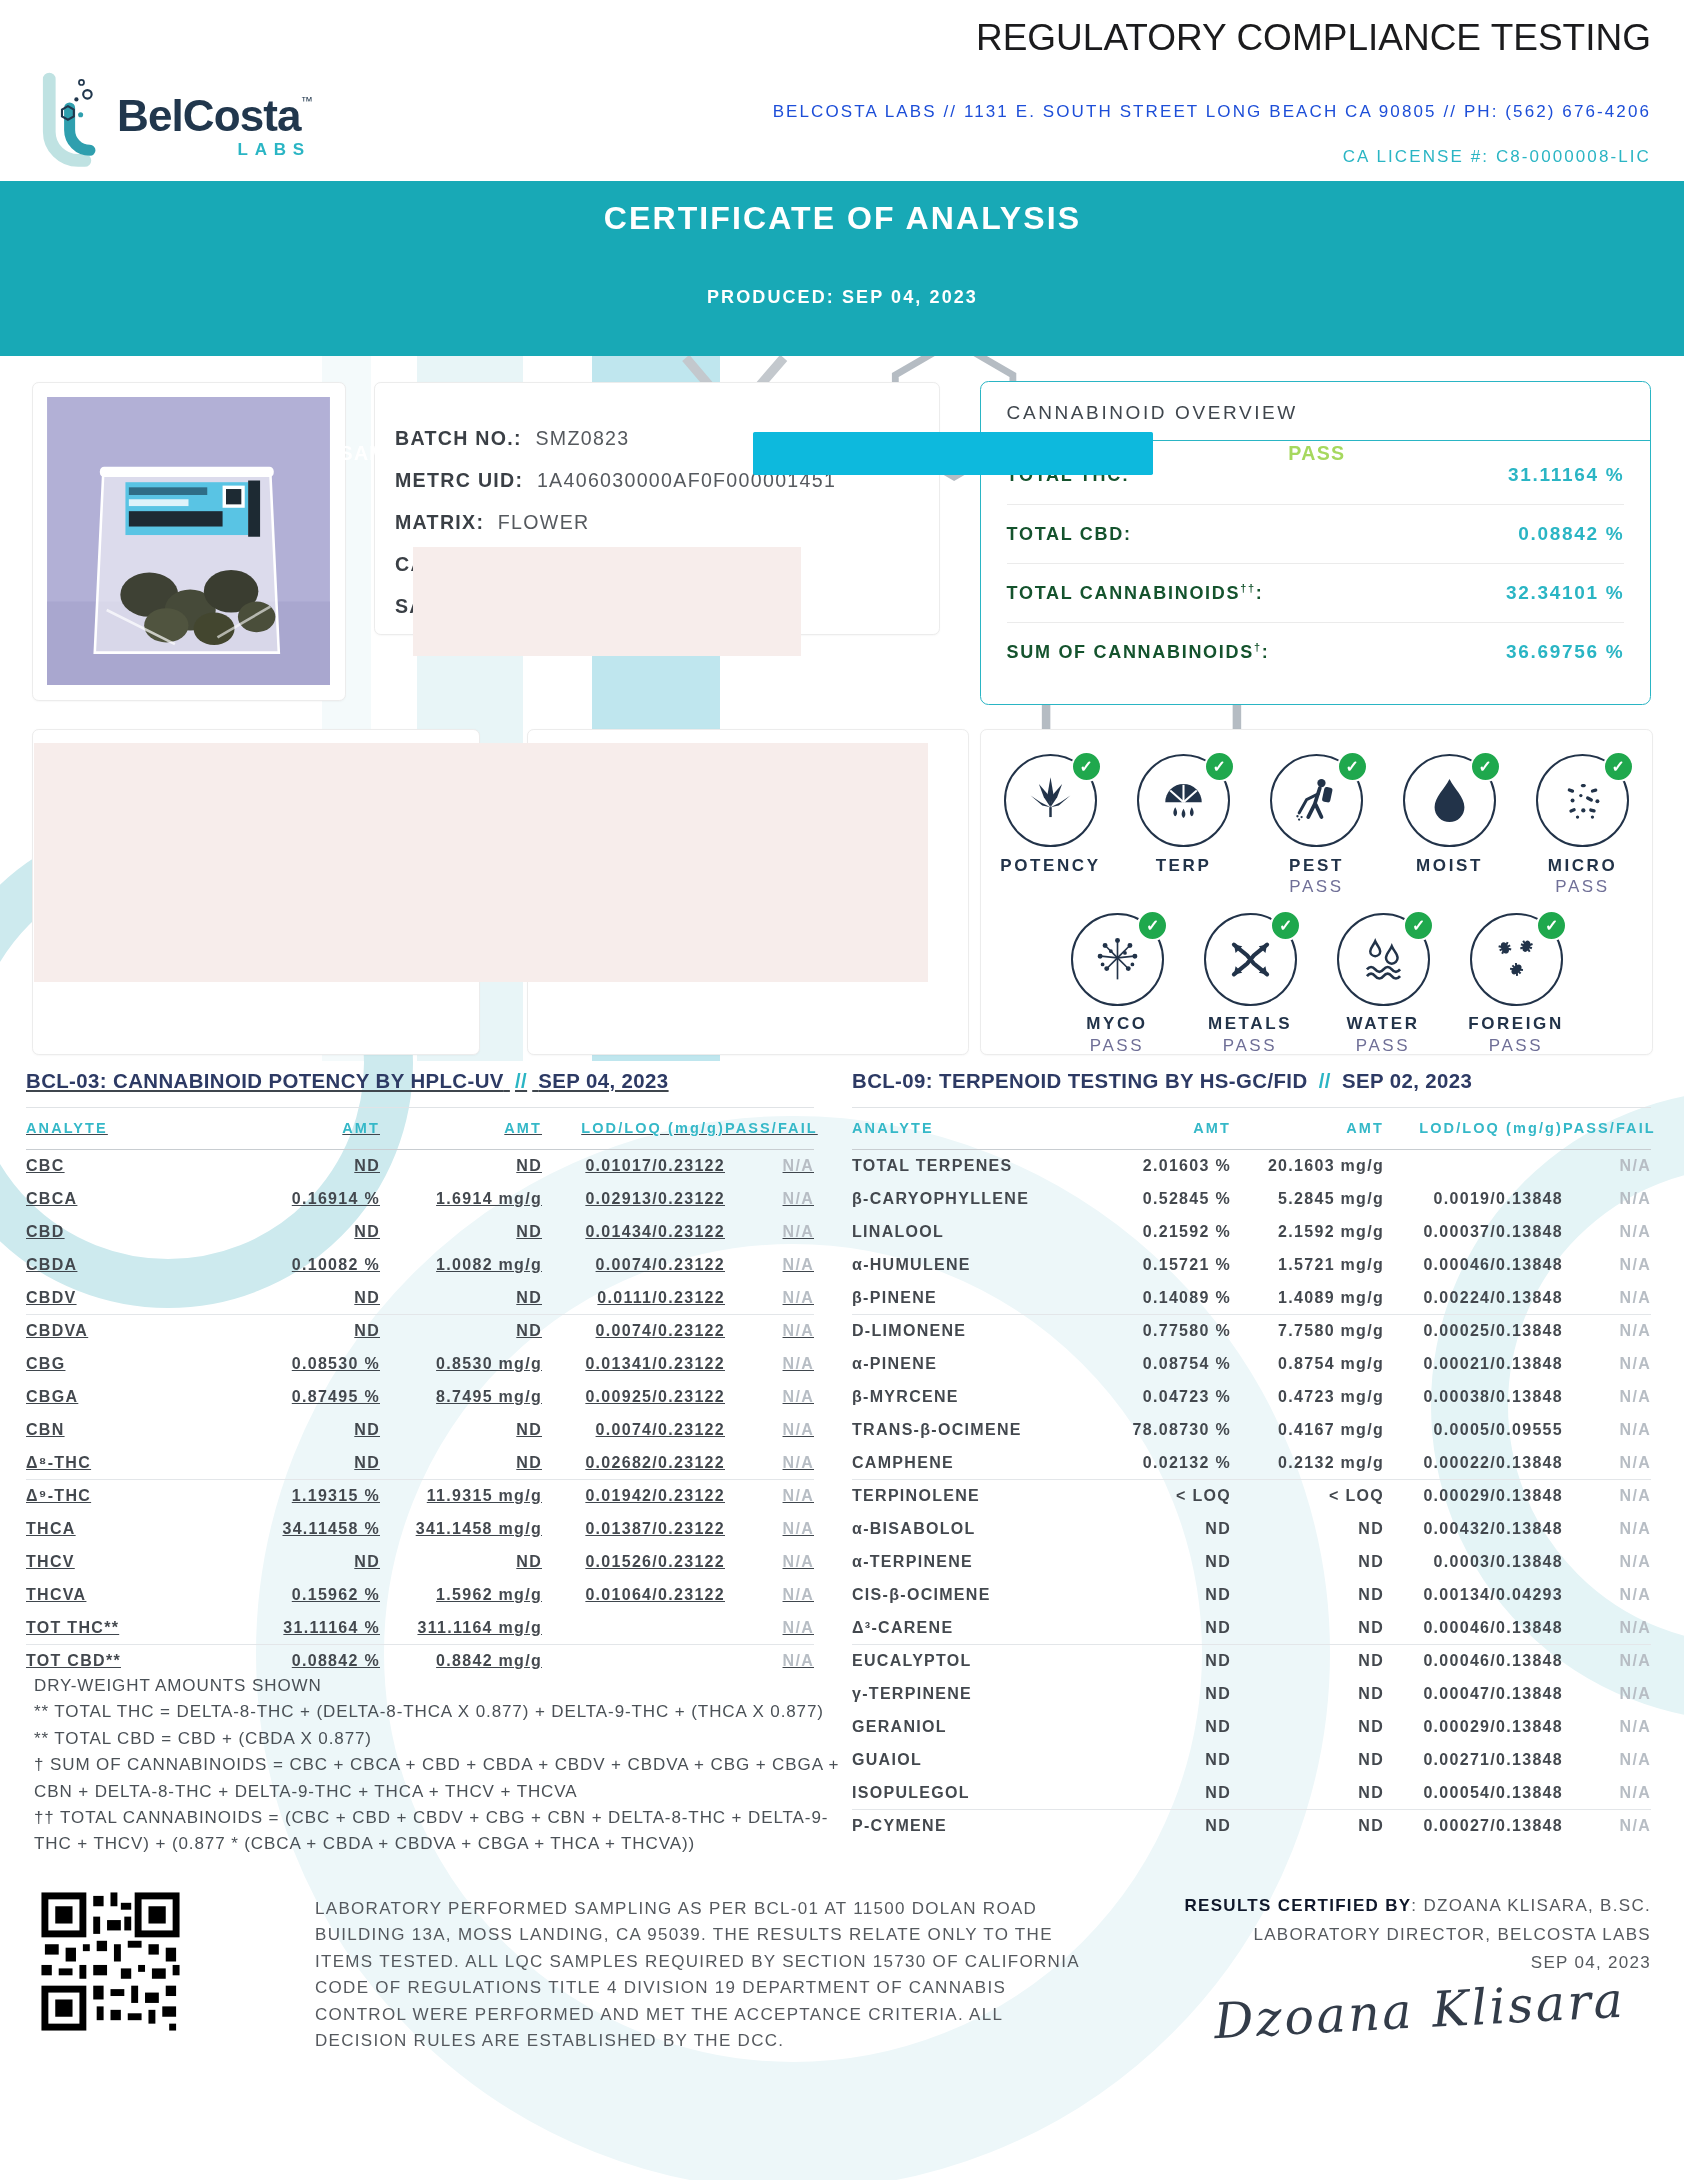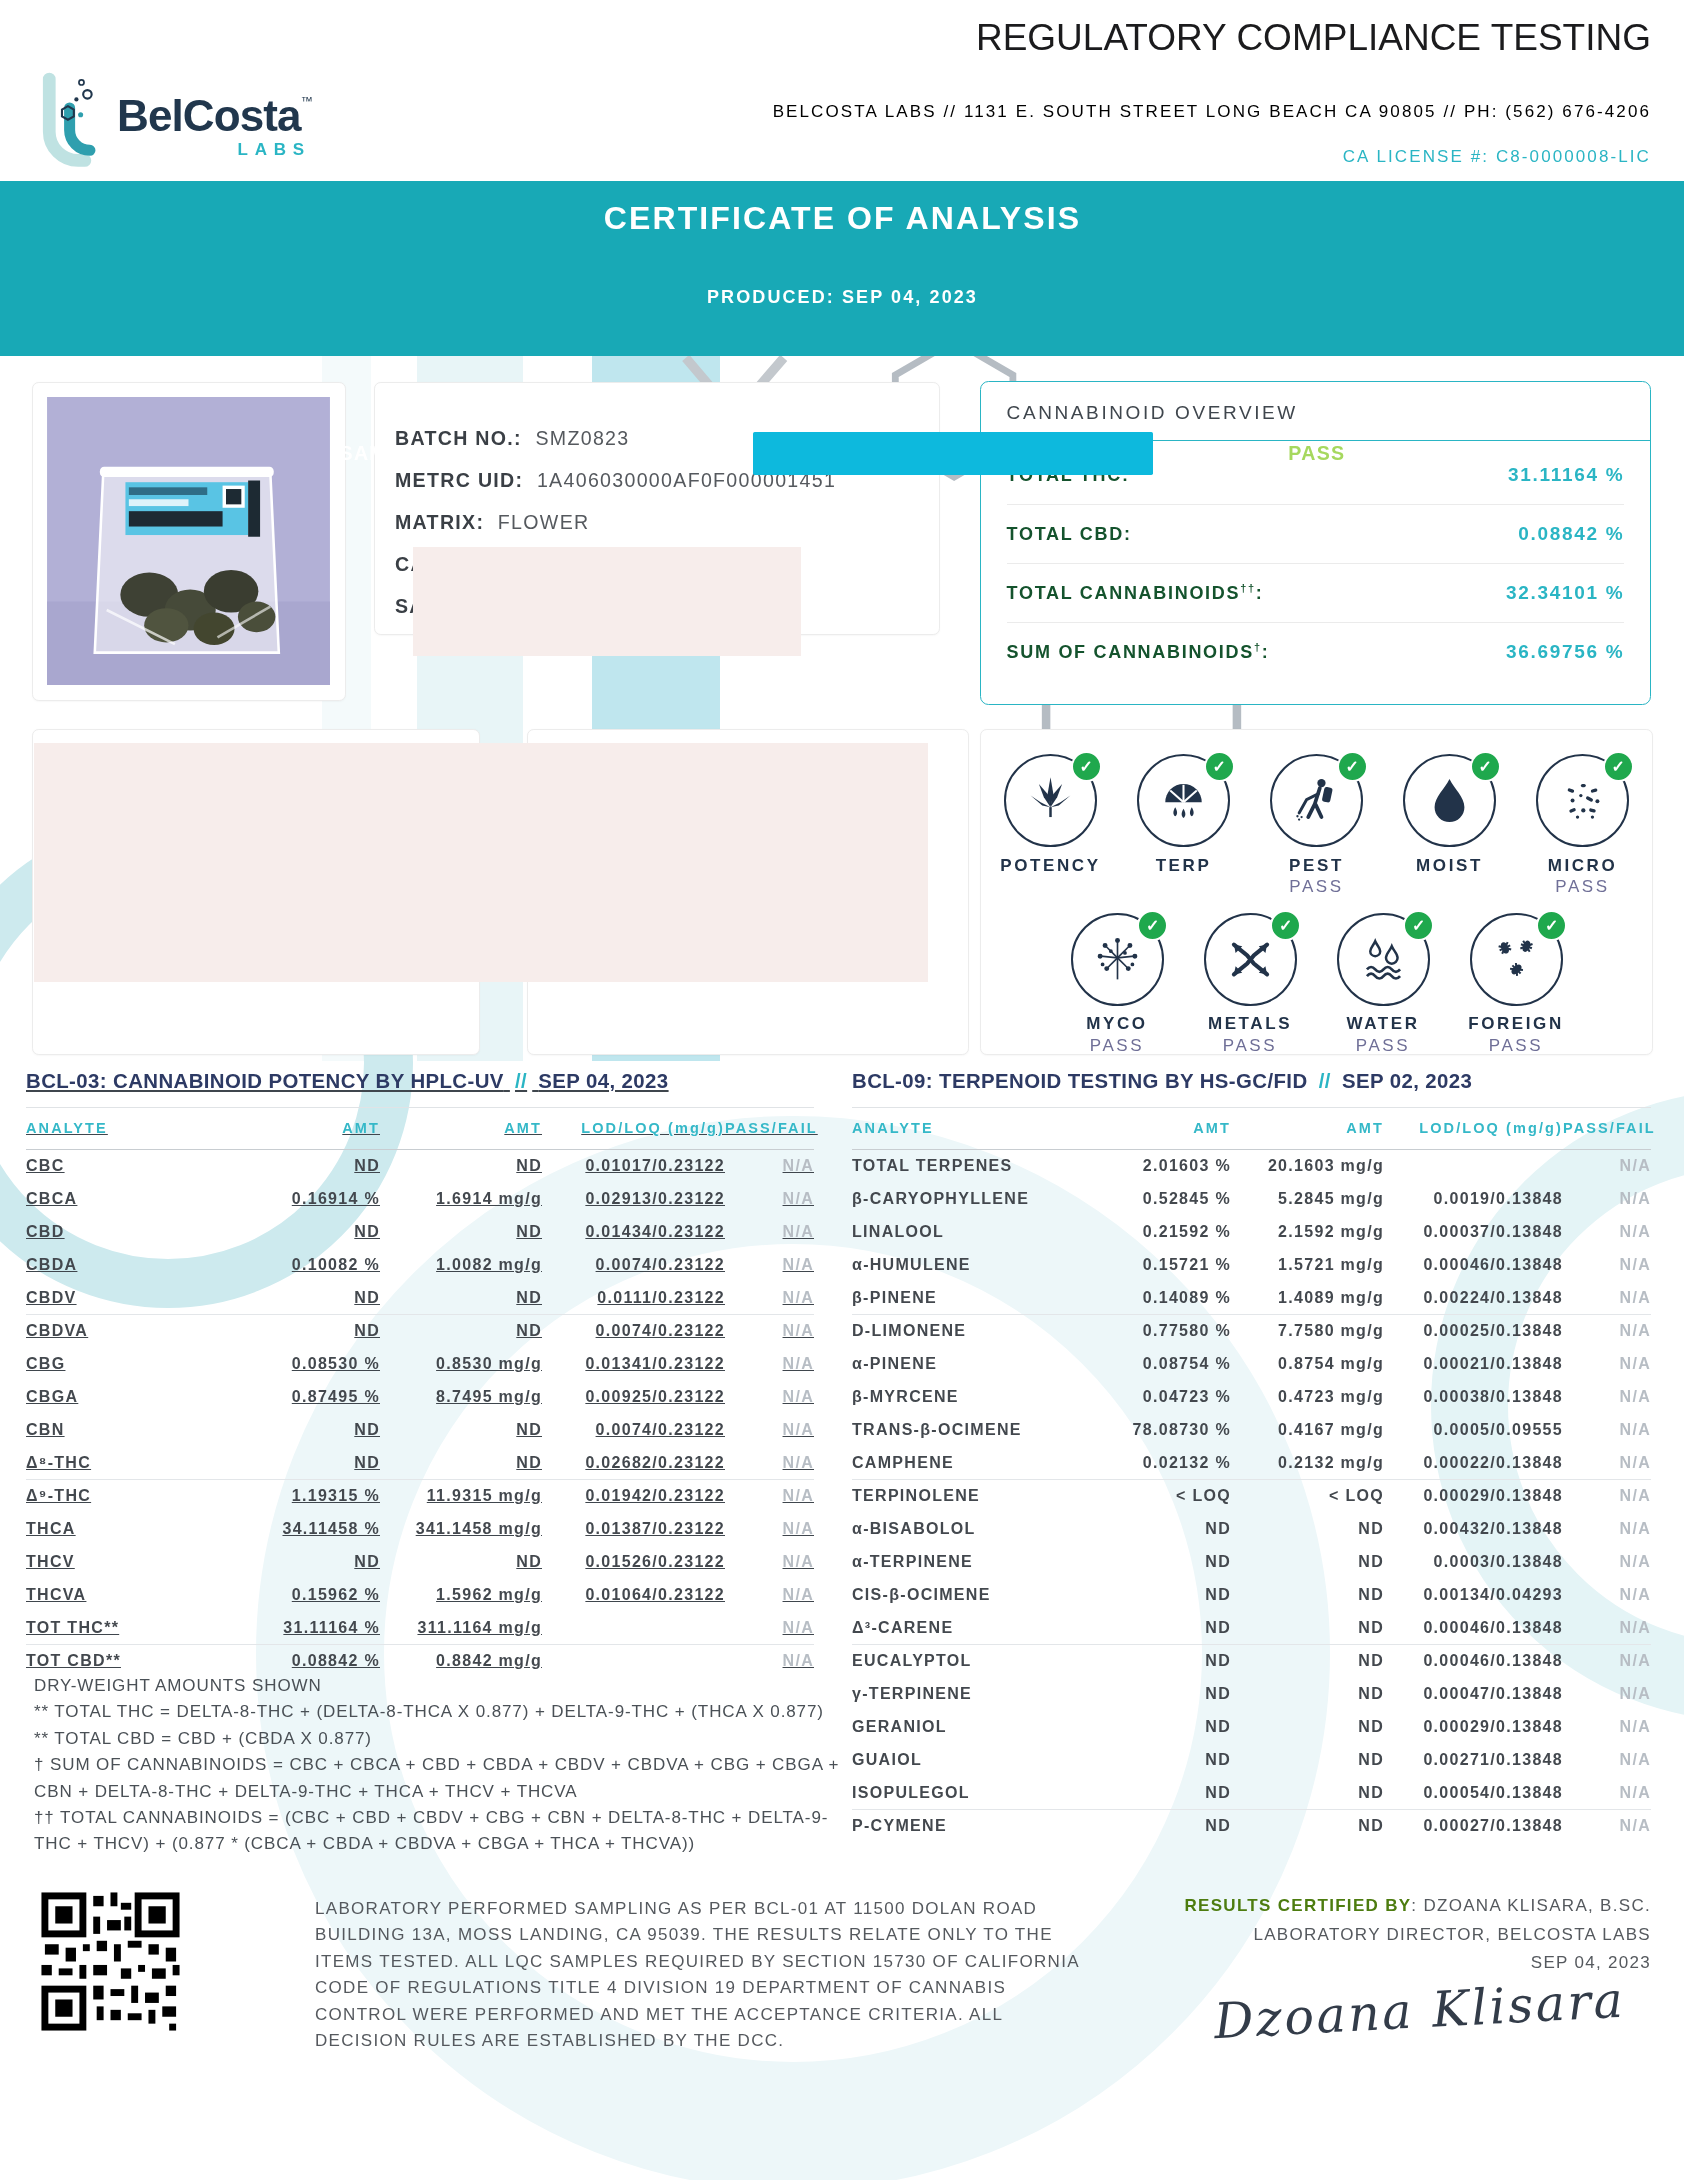--- a/index.html
+++ b/index.html
@@ -13,21 +13,21 @@
   .stripe{position:absolute;top:356px;height:705px;}
   .ring{position:absolute;border-radius:50%;}
   
   #header{left:0;top:0;width:1685px;height:181px;background:#fff;z-index:3;}
   .logo{left:34px;top:72px;display:flex;align-items:flex-start;}
   .logo-text{margin-left:5.1px;margin-top:22px;}
   .logo-brand{font-size:44px;font-weight:700;color:#21374d;letter-spacing:-0.9px;line-height:1;}
   .logo-tm{font-size:12px;vertical-align:top;color:#21374d;}
   .logo-labs{text-align:right;font-size:17px;font-weight:700;color:#2ab5c4;letter-spacing:6.8px;margin-top:1.7px;margin-right:1.7px;}
   .hdr-title{right:34px;top:17px;font-size:37px;font-weight:400;color:#1b1b1d;letter-spacing:0;white-space:nowrap;}
-  .hdr-addr{right:34px;top:102px;font-size:17px;color:#000000;letter-spacing:2.1px;white-space:nowrap;}
+  .hdr-addr{right:34px;top:102px;font-size:17px;color:#1d4ed8;letter-spacing:2.1px;white-space:nowrap;}
   .hdr-lic{right:34px;top:147px;font-size:17px;color:#2ab5c4;letter-spacing:2.1px;white-space:nowrap;}
   
   #banner{left:0;top:181px;width:1685px;height:175px;background:#18a9b6;z-index:2;color:#fff;
           display:flex;flex-direction:column;align-items:center;gap:40px;}
   .bn-title{margin-top:19px;font-size:32px;font-weight:700;letter-spacing:2.1px;}
   .bn-produced{margin-top:10.2px;font-size:18px;font-weight:700;letter-spacing:2.1px;}
   .bn-divider{margin-top:17px;display:flex;gap:6.8px;align-items:center;}
   .bn-bar{width:78px;height:7.7px;background:#fff;border-radius:3.4px;}
   .bn-dot{width:12px;height:7.7px;background:#fff;border-radius:2.6px;}
   .bn-sample{margin-top:19px;display:flex;align-items:center;gap:13.6px;font-size:19.6px;font-weight:700;letter-spacing:1.3px;}
@@ -85,21 +85,21 @@
   .td.c1{text-align:left;}
   .td.r{text-align:right;}
   .td.na{text-align:right;color:#b7bdc4;font-weight:700;}
   
   #footnotes{left:34px;top:1673px;width:809px;z-index:1;}
   .fn-line{font-size:17px;line-height:26.4px;letter-spacing:0.9px;color:#4a5056;}
   #qr{left:38px;top:1889px;z-index:1;}
   #disclaimer{left:315px;top:1896px;width:767px;font-size:17px;line-height:26.4px;letter-spacing:1.3px;color:#55595e;z-index:1;}
   #certified{left:1116px;top:1896px;width:535px;text-align:right;z-index:1;}
   .cert-line1{font-size:17px;letter-spacing:1.3px;color:#55595e;margin-bottom:8.5px;white-space:nowrap;}
-  .cert-line1 b{color:#4d7c0f;}
+  .cert-line1 b{color:#0f172a;}
   .cert-line{font-size:17px;letter-spacing:1.3px;color:#55595e;margin-bottom:8.5px;}
   .signature{margin-top:12px;margin-right:25.6px;font-family:"DejaVu Serif", serif;font-style:italic;
              font-size:49px;color:#333c49;transform:rotate(-3deg);letter-spacing:2.6px;}
 </style>
 </head>
 <body>
 
 <div id="watermarks" class="abs">
   <div class="stripe" style="left:322px;width:49px;background:#f4fafb;"></div>
   <div class="stripe" style="left:417px;width:106px;background:#e8f5f7;"></div>

